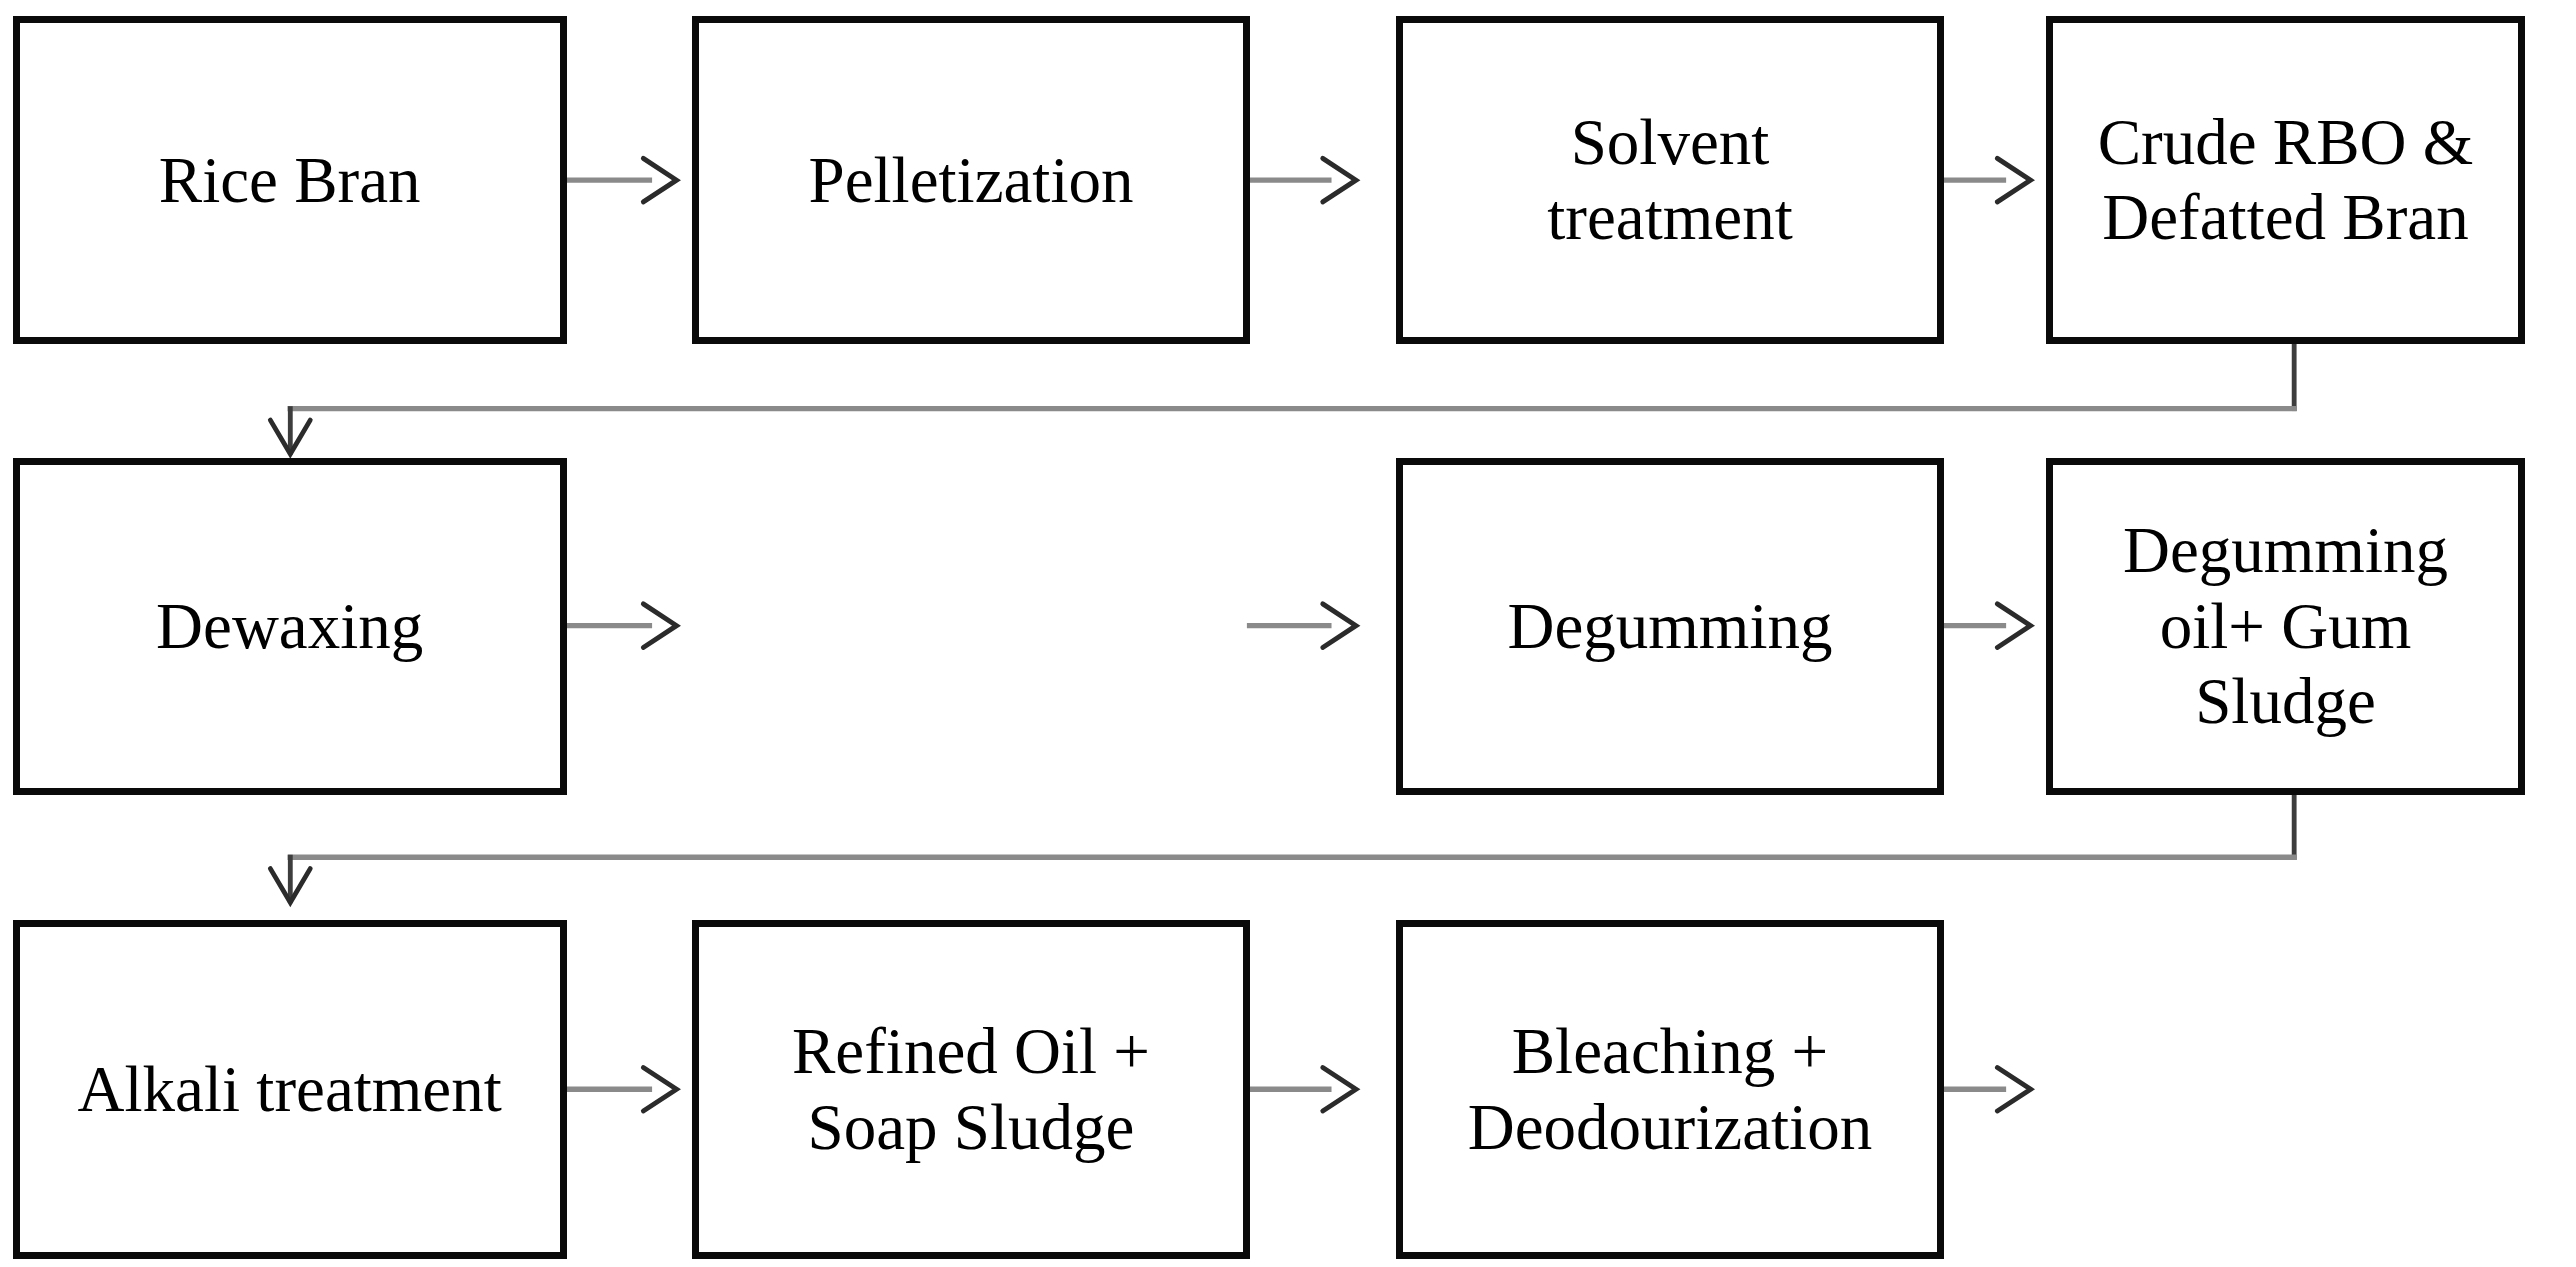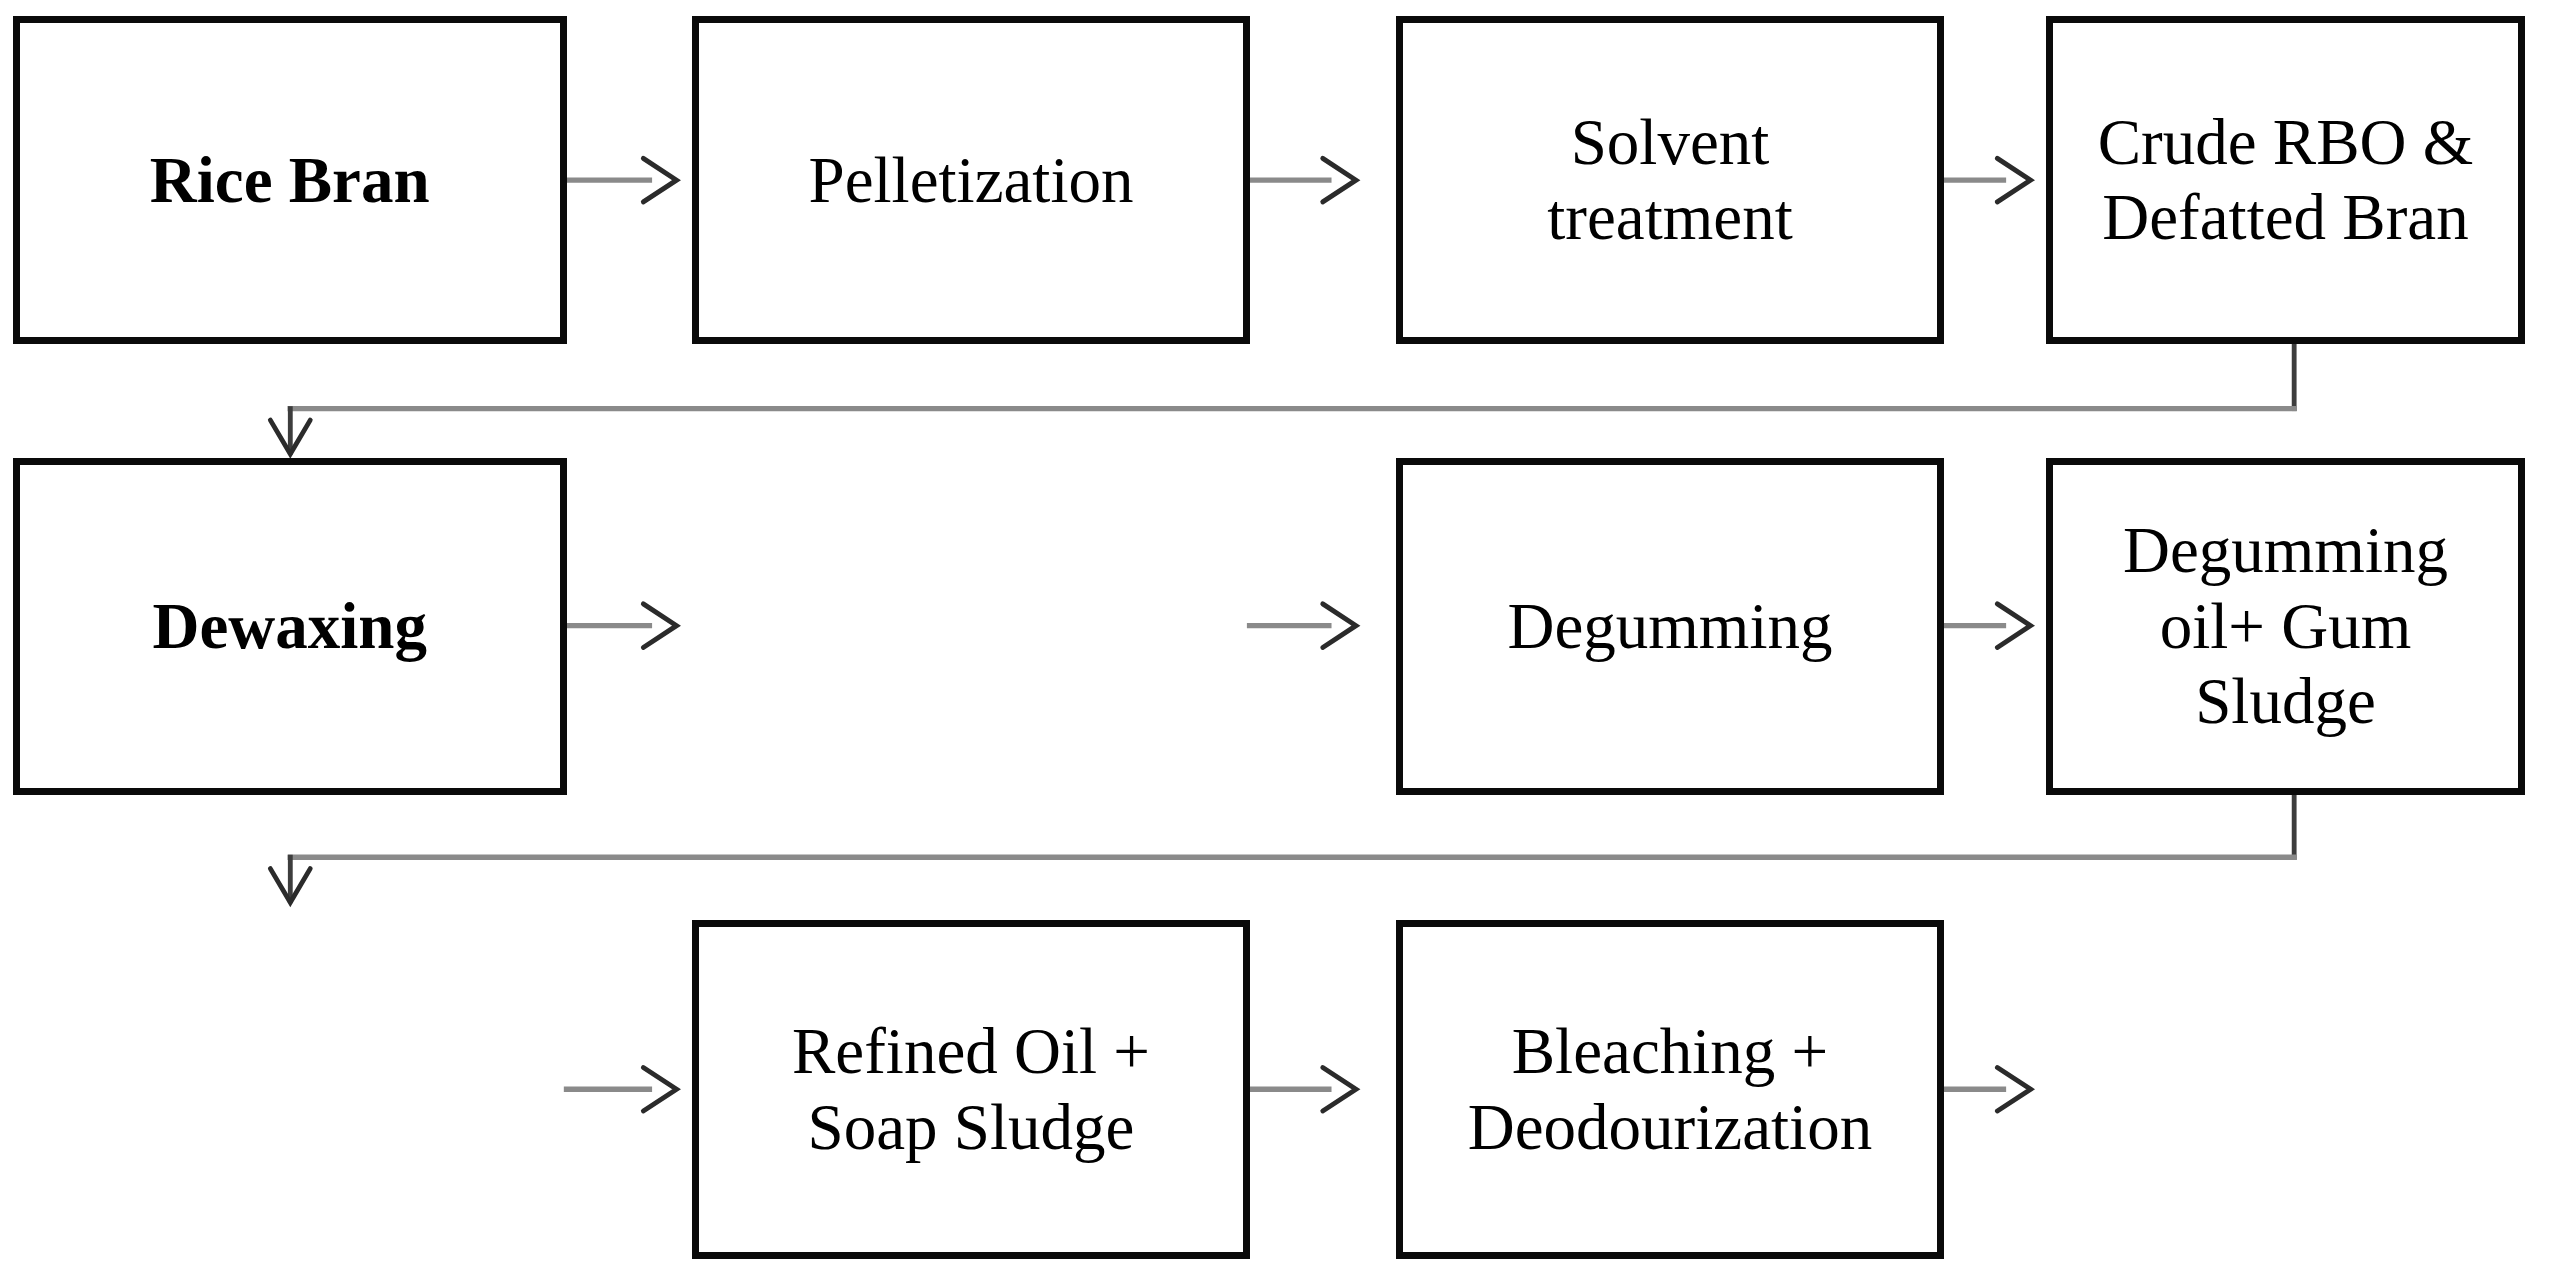--- a/index.html
+++ b/index.html
@@ -36,21 +36,21 @@
     text-align:center;
   }
   .box .label{
     white-space:pre-line;
     font-size:65px;
     line-height:1.16;
     color:var(--text-color);
     padding:0 6px;
   }
   
-  .c1{left:12.7px;width:554px;font-weight:bold;}
+  .c1{left:12.7px;width:554px;}
   .c2{left:692px;width:558px;justify-content:center;}
   .c3{left:1371px;width:548px;margin-left:25px;}
   .c4{left:2046px;width:479px;}
   
   .r1{top:16.3px;height:328px;}
   .r2{top:458px;height:337px;}
   .r3{top:920px;height:339px;}
   .shaft{stroke:var(--arrow-shaft);stroke-width:9;stroke-linecap:square;fill:none;}
   .head{stroke:var(--arrow-head);stroke-width:8;stroke-linecap:round;stroke-linejoin:miter;fill:none;}
   .stub{stroke:var(--elbow-stub);stroke-width:8;stroke-linecap:square;fill:none;}
@@ -136,20 +136,23 @@
   </div>
   <div class="box r2 c3">
     <span class="label">Degumming</span>
   </div>
   <div class="box r2 c4">
     <span class="label">Degumming
 oil+ Gum
 Sludge</span>
   </div>
 
+  <div class="box r3 c1">
+    <span class="label">Alkali treatment</span>
+  </div>
   <div class="box r3 c2">
     <span class="label">Refined Oil +
 Soap Sludge</span>
   </div>
   <div class="box r3 c3">
     <span class="label">Bleaching +
 Deodourization</span>
   </div>
 
 </div>

